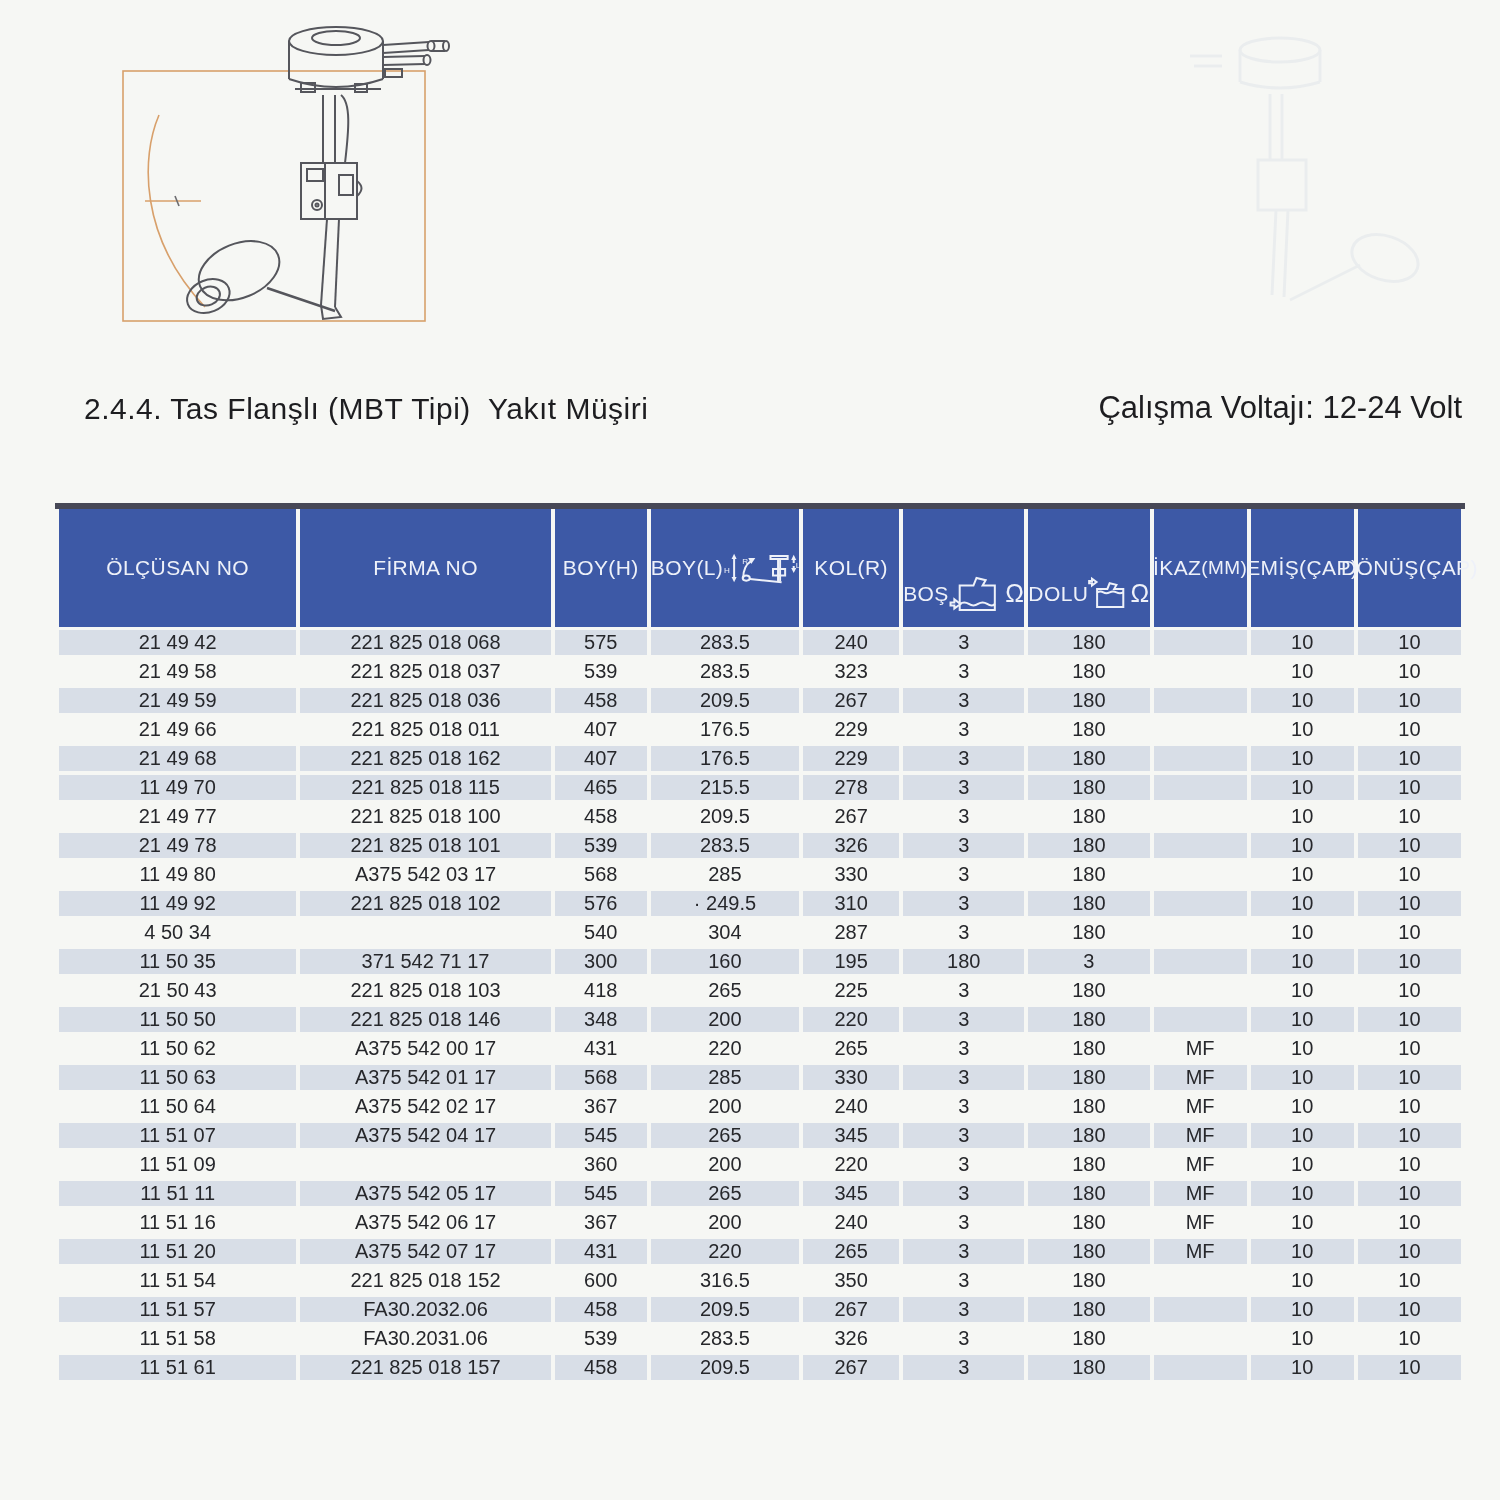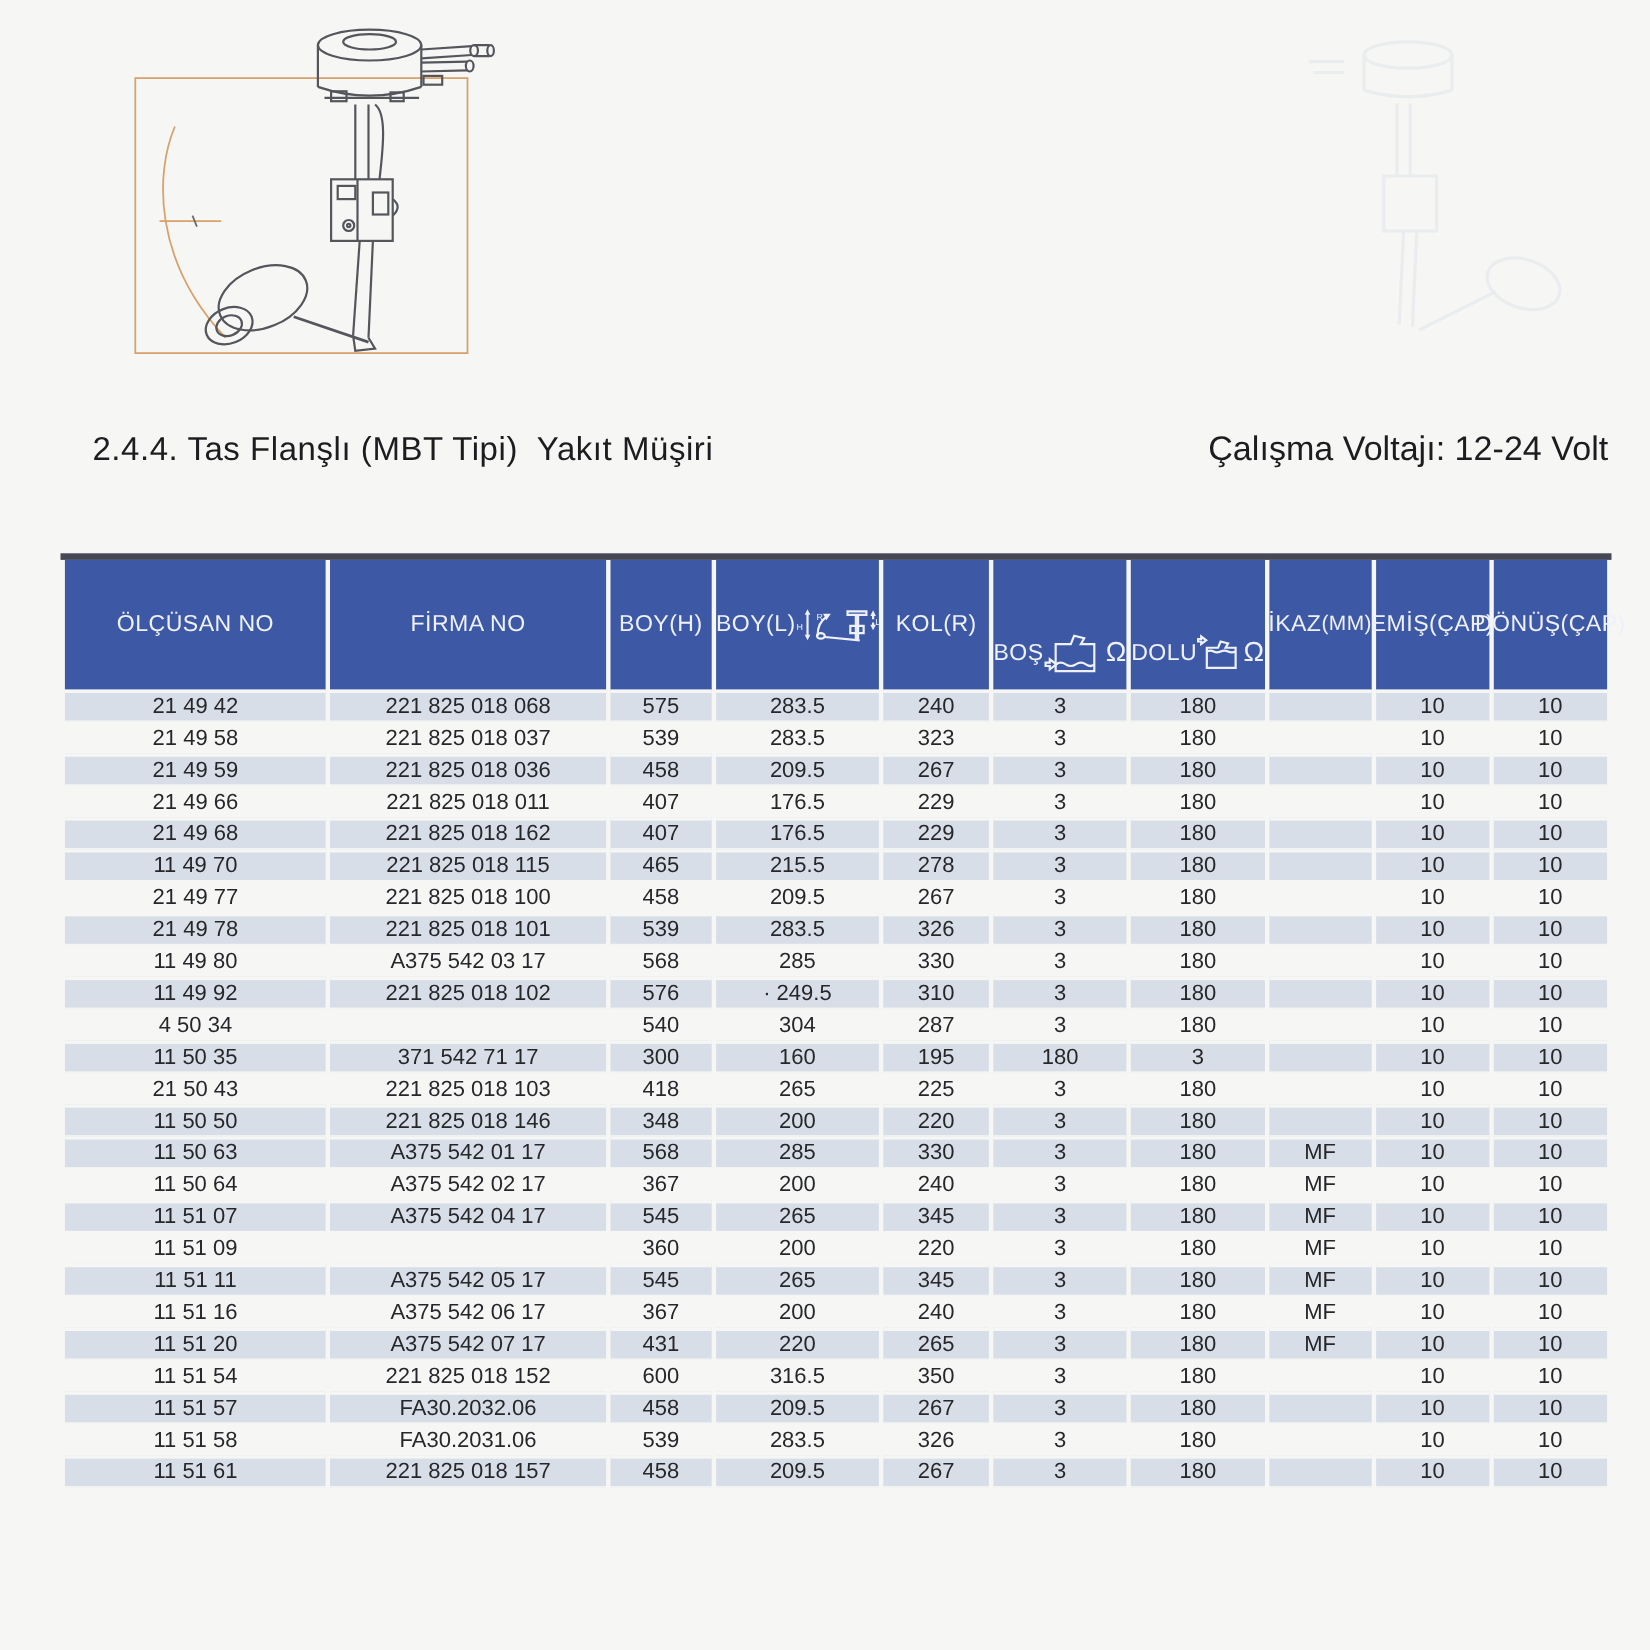--- a/index.html
+++ b/index.html
@@ -390,20 +390,32 @@
           <td>221 825 018 146</td>
           <td>348</td>
           <td>200</td>
           <td>220</td>
           <td>3</td>
           <td>180</td>
           <td></td>
           <td>10</td>
           <td>10</td>
         </tr>
+        <tr>
+          <td>11 50 62</td>
+          <td>A375 542 00 17</td>
+          <td>431</td>
+          <td>220</td>
+          <td>265</td>
+          <td>3</td>
+          <td>180</td>
+          <td>MF</td>
+          <td>10</td>
+          <td>10</td>
+        </tr>
         <tr class="striped">
           <td>11 50 63</td>
           <td>A375 542 01 17</td>
           <td>568</td>
           <td>285</td>
           <td>330</td>
           <td>3</td>
           <td>180</td>
           <td>MF</td>
           <td>10</td>

